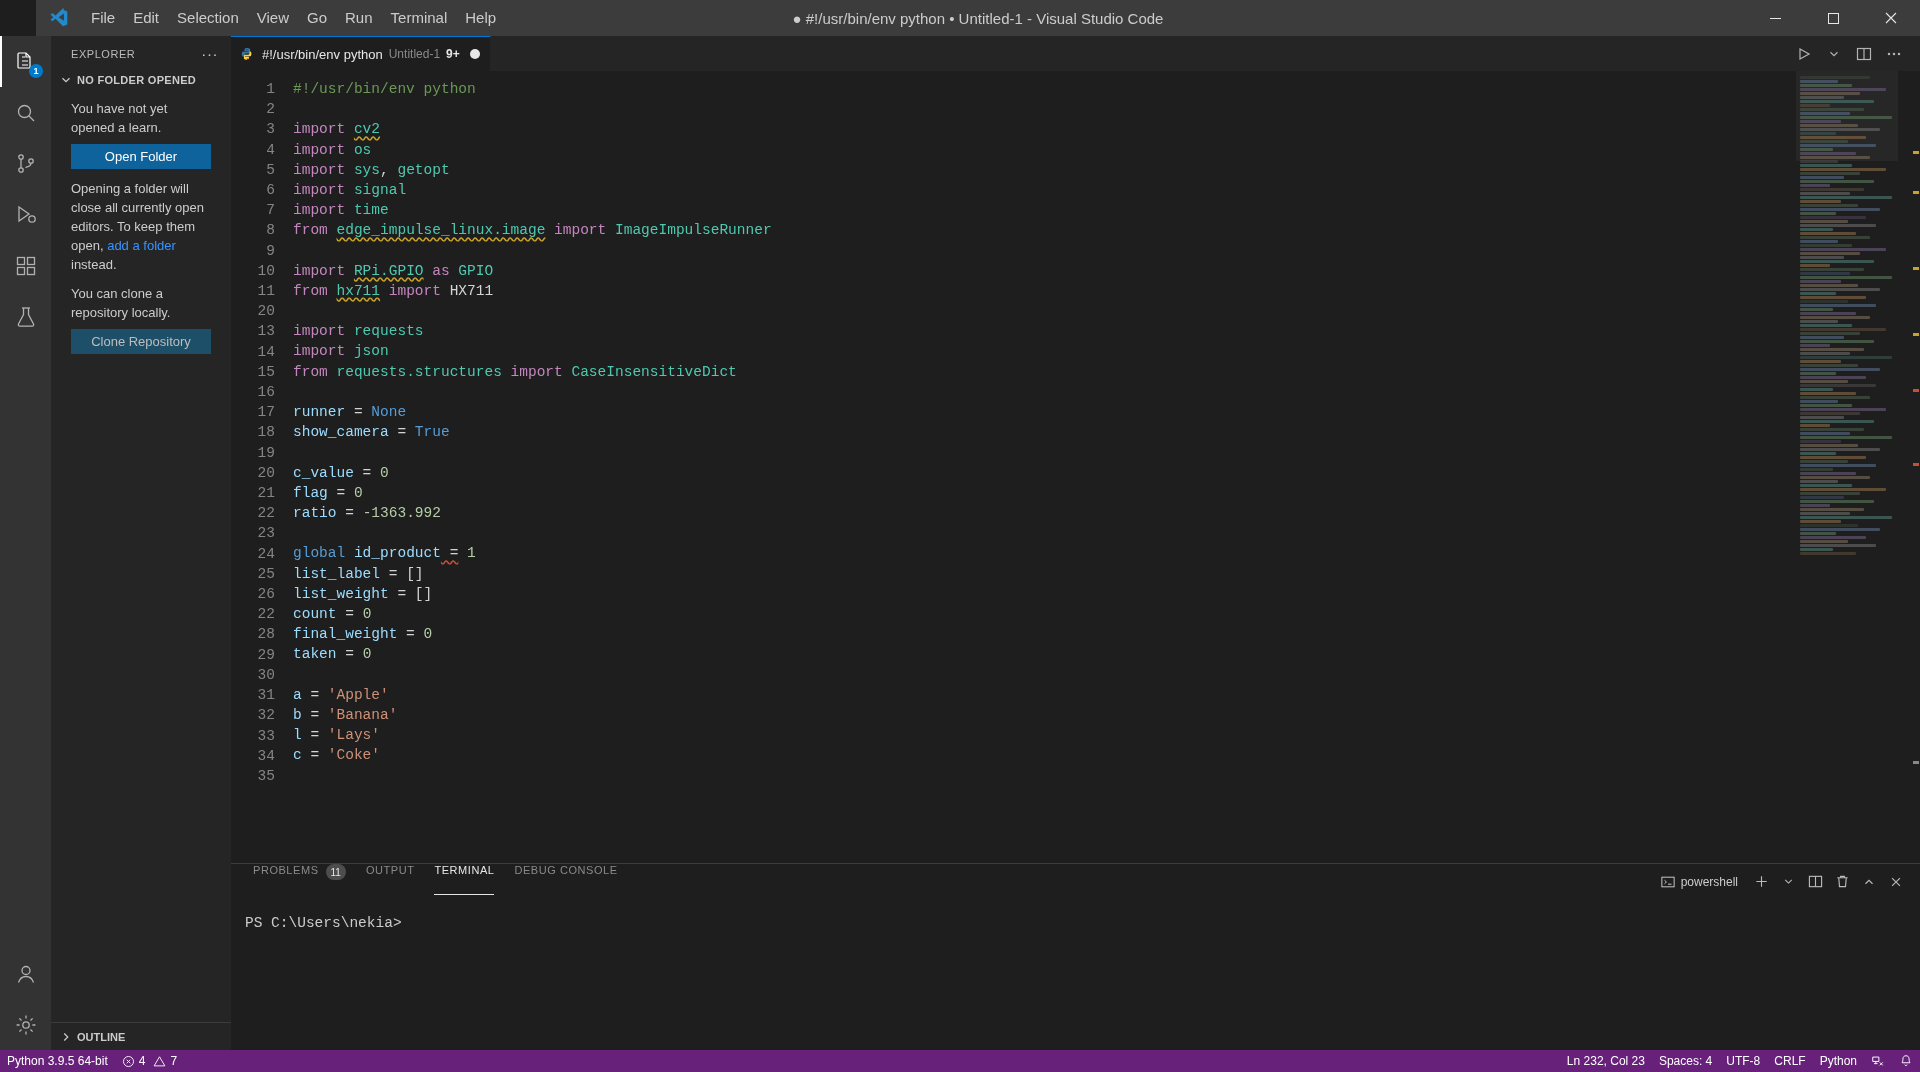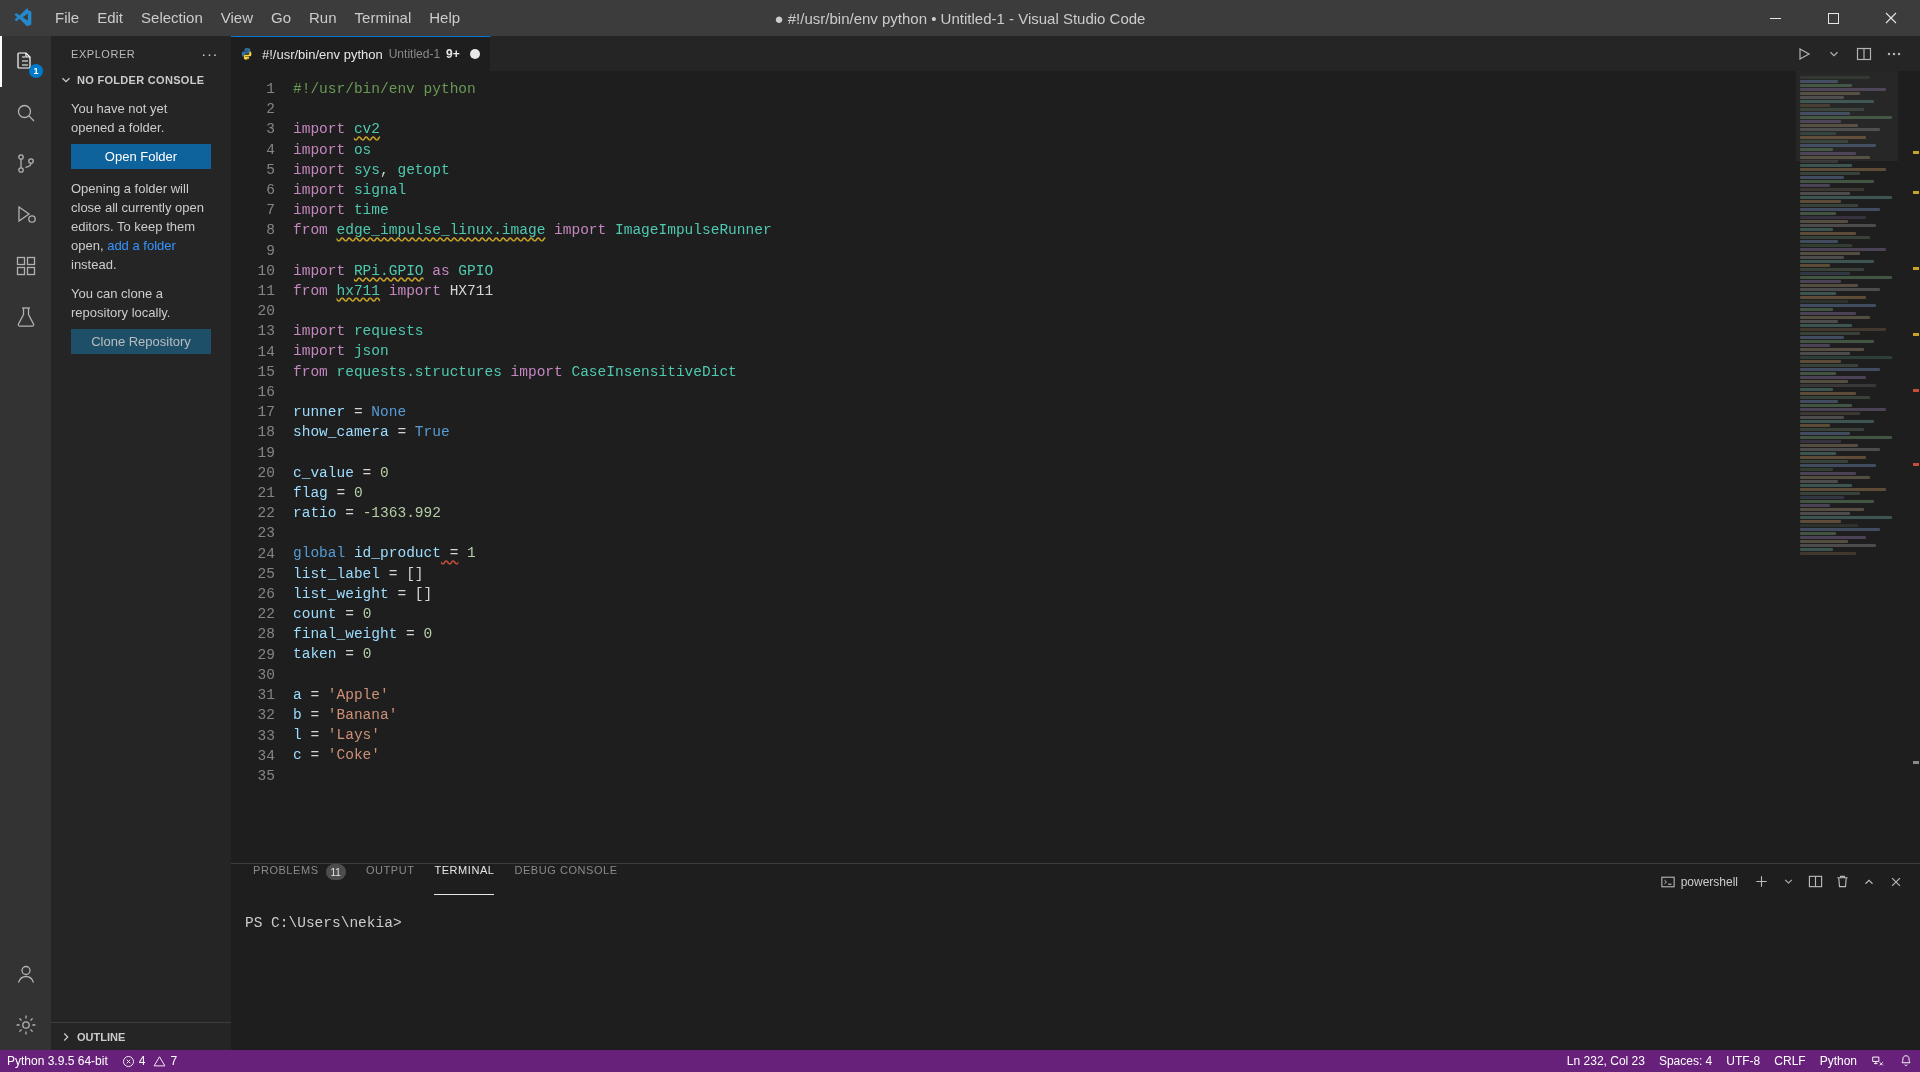--- a/index.html
+++ b/index.html
@@ -7,21 +7,21 @@
     width:1920px; height:1072px; overflow:hidden;
     background:#1e1e1e; color:#cccccc;
     font-family:"Liberation Sans", sans-serif;
     -webkit-font-smoothing:antialiased;
   }
   .app { width:1920px; height:1072px; display:flex; flex-direction:column; }
 
   
   .titlebar {
     height:36px; background:#3c3c3c; display:flex; align-items:center;
-    flex:0 0 36px; position:relative;
+    flex:0 0 36px; position:relative;margin-left:36px;
   }
   .vs-logo { width:46px; height:36px; display:flex; align-items:center; justify-content:center; }
   .menu { display:flex; align-items:center; height:36px; }
   .menu-item {
     padding:0 9px; height:36px; line-height:36px; font-size:15px; color:#cccccc; cursor:default;
   }
   .title-center {
     position:absolute; left:0; right:0; text-align:center; font-size:15px; color:#cccccc;
     pointer-events:none;
   }
@@ -289,25 +289,25 @@
         <span>EXPLORER</span>
         <span class="dots">···</span>
       </div>
 
       <div class="sb-section">
         <span class="chev">
           <svg width="14" height="14" viewBox="0 0 16 16" fill="none" stroke="#cccccc" stroke-width="1.4">
               <path d="M4 6l4 4 4-4"></path>
             </svg>
         </span>
-        <span>NO FOLDER CONSOLE</span>
+        <span>NO FOLDER OPENED</span>
       </div>
 
       <div class="sb-body">
-        <p class="sb-text">You have not yet opened a folder.</p>
+        <p class="sb-text">You have not yet opened a learn.</p>
 
         <button class="btn">Open Folder</button>
 
         <p class="sb-text"><span>Opening a folder will close all currently open editors. To keep them open, </span><span class="sb-link">add a folder</span><span> instead.</span></p>
 
         <p class="sb-text">You can clone a repository locally.</p>
 
         <button class="btn secondary">Clone Repository</button>
 
       </div>

